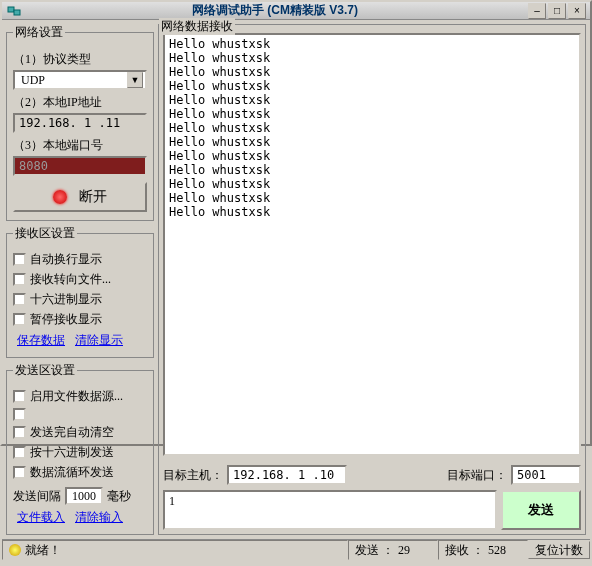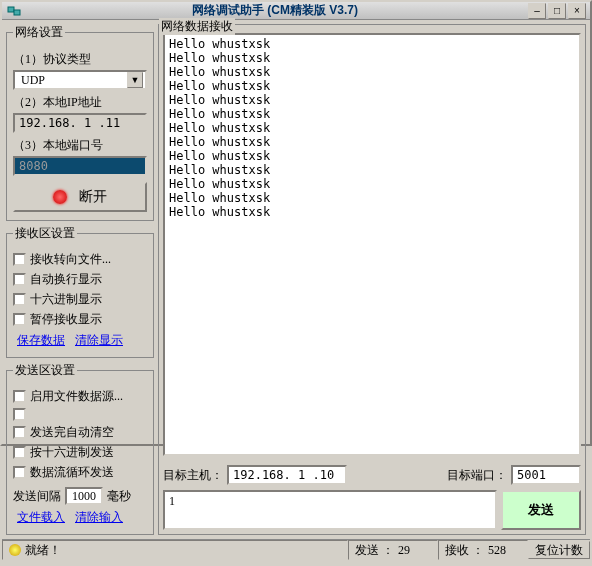--- a/index.html
+++ b/index.html
@@ -103,21 +103,21 @@
 .textfield {
   width: 100%;
   height: 20px;
   border: 2px inset #d4d0c8;
   padding: 0 4px;
   display: flex;
   align-items: center;
   font-family: "SimSun", monospace;
 }
 .tf-gray { background: #d4d0c8; }
-.tf-white { background: #0c4a6e; color: #999; }
+.tf-white { background: #7f1d1d; color: #999; }
 .bigbtn {
   width: 100%;
   height: 30px;
   border: 2px outset #d4d0c8;
   background: #d4d0c8;
   display: flex;
   align-items: center;
   justify-content: center;
   gap: 12px;
   font-size: 14px;
@@ -302,25 +302,25 @@
           <span class="rec-dot"></span>
           <span>断开</span>
         </div>
       </fieldset>
 
       <fieldset>
         <legend>接收区设置</legend>
         <div id="recv-checks">
             <div class="chk-row">
               <span class="chk"></span>
+              <span>自动换行显示</span>
+            </div>
+            <div class="chk-row">
+              <span class="chk"></span>
               <span>接收转向文件...</span>
-            </div>
-            <div class="chk-row">
-              <span class="chk"></span>
-              <span>自动换行显示</span>
             </div>
             <div class="chk-row">
               <span class="chk"></span>
               <span>十六进制显示</span>
             </div>
             <div class="chk-row">
               <span class="chk"></span>
               <span>暂停接收显示</span>
             </div>
           </div>

